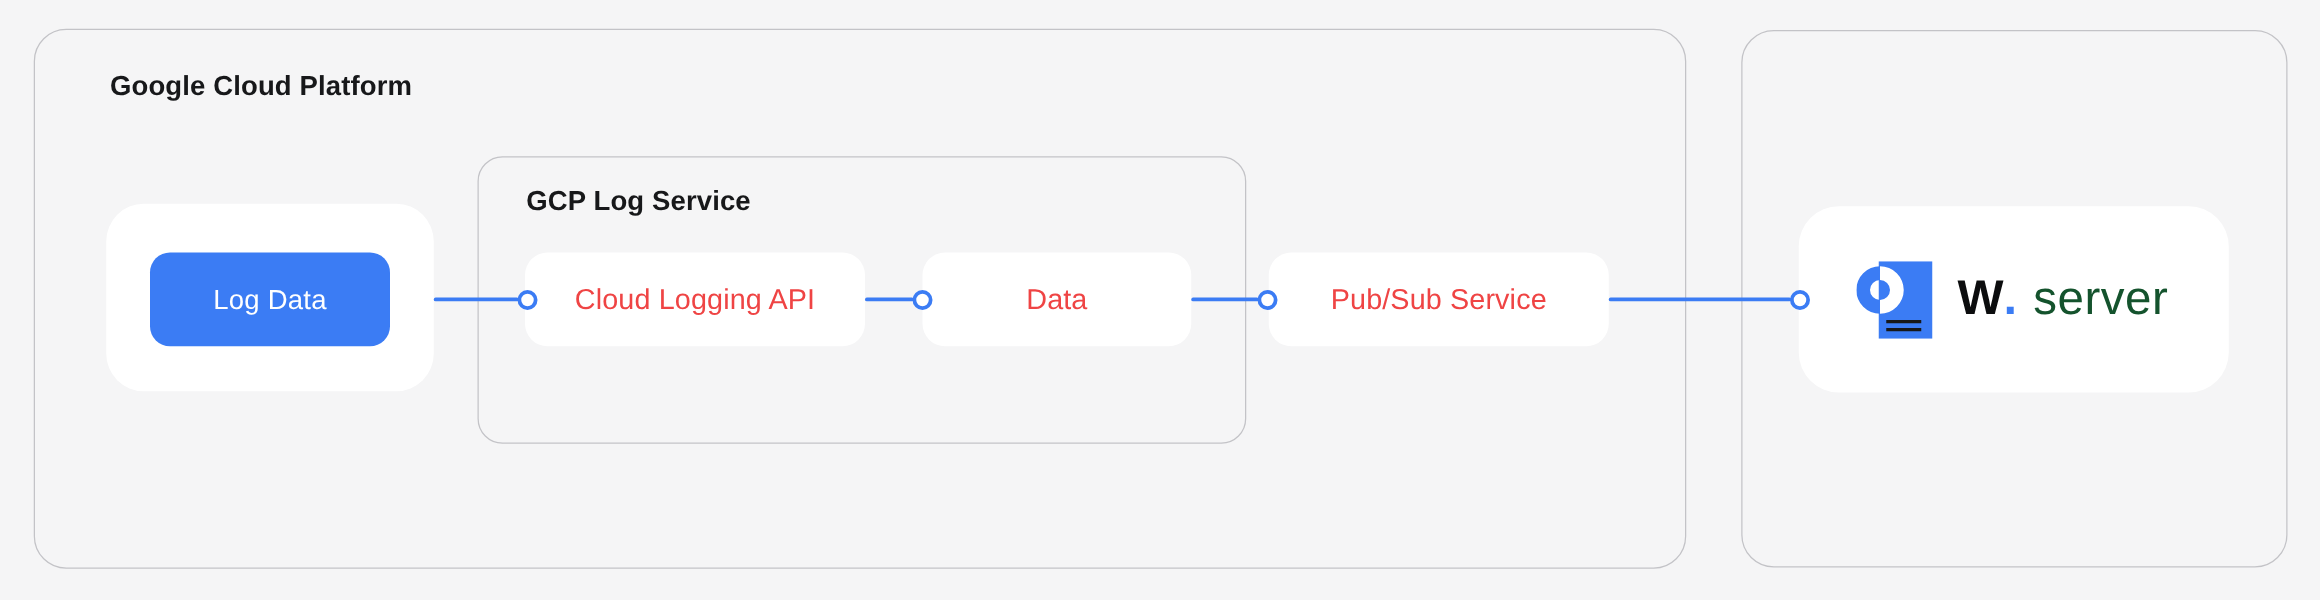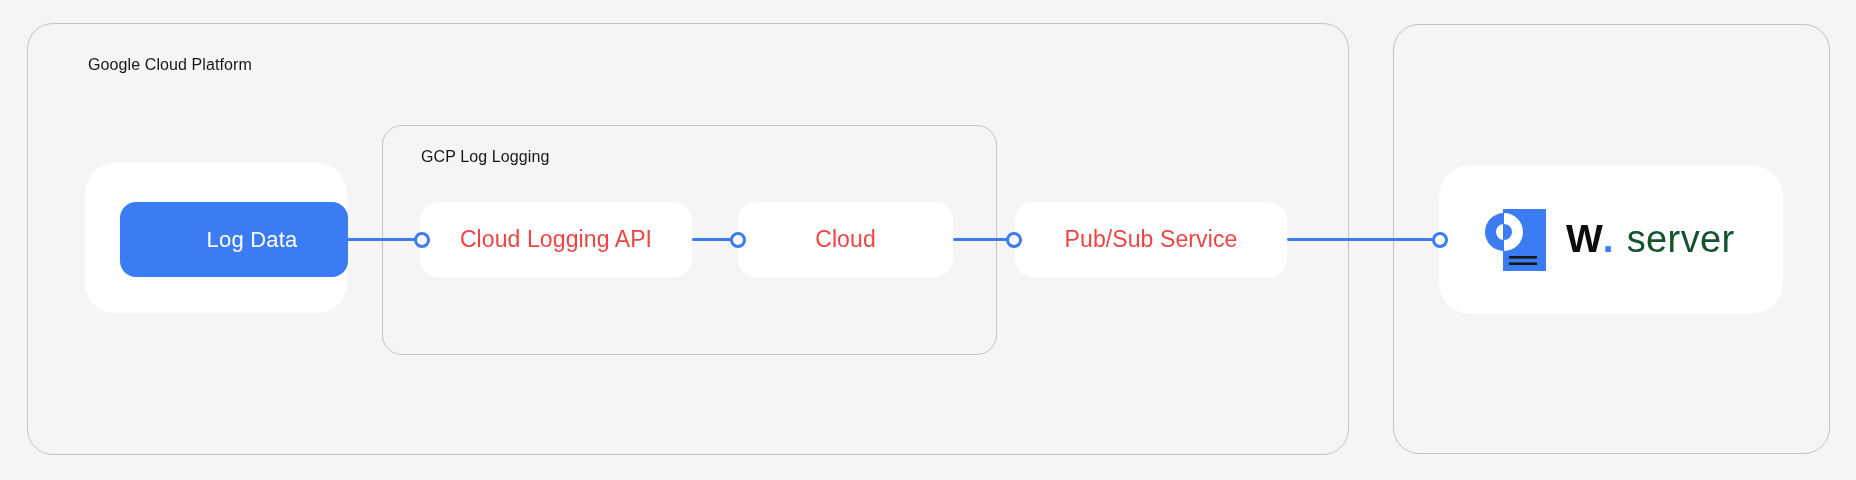--- a/index.html
+++ b/index.html
@@ -6,34 +6,34 @@
   .stage{
     position:relative;width:1856px;height:480px;background:#f5f5f6;
     font-family:"Liberation Sans",sans-serif;overflow:hidden;
     -webkit-font-smoothing:antialiased;
   }
   
   .container{position:absolute;border:1px solid #c3c3c7;border-radius:26px;background:transparent;}
   .gcp-container{left:27px;top:23px;width:1320px;height:430px;}
   .router-container{left:382px;top:125px;width:613px;height:228px;border-radius:20px;}
   .server-container{left:1393px;top:24px;width:435px;height:428px;}
-  .container-label{position:absolute;font-size:16px;font-weight:400;color:#17181a;letter-spacing:.1px;white-space:nowrap;}
+  .container-label{position:absolute;font-size:22px;font-weight:700;color:#17181a;letter-spacing:.1px;white-space:nowrap;}
   .gcp-label{left:60px;top:32px;}
   .router-label{left:38px;top:22px;}
 
   
   .card{position:absolute;background:#ffffff;}
   .log-card{left:85px;top:163px;width:262px;height:150px;border-radius:30px;}
   .server-card{left:1439px;top:165px;width:344px;height:149px;border-radius:32px;}
 
   
   .log-btn{
     position:absolute;left:35px;top:39px;width:192px;height:75px;
     background:#3b7cf4;border-radius:16px;color:#ffffff;font-size:22px;
-    display:flex;align-items:center;justify-content:center;letter-spacing:.2px;padding-left:36px;
+    display:flex;align-items:center;justify-content:center;letter-spacing:.2px;
   }
 
   
   .node{
     position:absolute;top:202px;height:75px;background:#ffffff;border-radius:18px;
     display:flex;align-items:center;justify-content:center;
     font-size:23px;color:#ef4444;letter-spacing:.1px;white-space:nowrap;
   }
   .node-cla{left:420px;width:272px;}
   .node-sink{left:738px;width:215px;}
@@ -61,31 +61,31 @@
 </head>
 <body>
 
 <div class="stage">
 
   <div class="container gcp-container">
     <div class="container-label gcp-label">Google Cloud Platform</div>
   </div>
 
   <div class="container router-container">
-    <div class="container-label router-label">GCP Log Logging</div>
+    <div class="container-label router-label">GCP Log Service</div>
   </div>
 
   <div class="container server-container"></div>
 
   <div class="card log-card">
     <div class="log-btn">Log Data</div>
   </div>
 
   <div class="node node-cla">Cloud Logging API</div>
-  <div class="node node-sink">Cloud</div>
+  <div class="node node-sink">Data</div>
   <div class="node node-pubsub">Pub/Sub Service</div>
 
   <div class="line line-1"></div>
   <div class="line line-2"></div>
   <div class="line line-3"></div>
   <div class="line line-4"></div>
 
   <div class="dot dot-1"></div>
   <div class="dot dot-2"></div>
   <div class="dot dot-3"></div>

